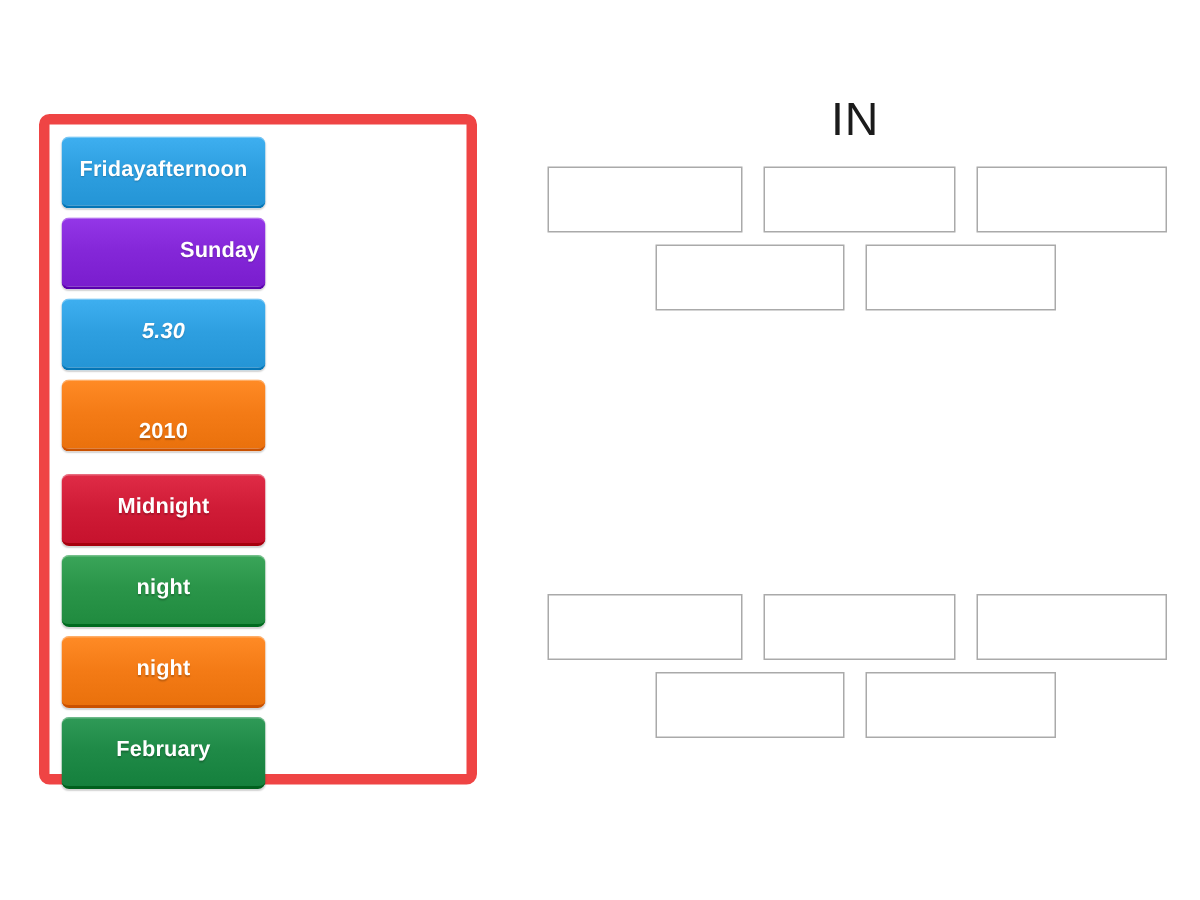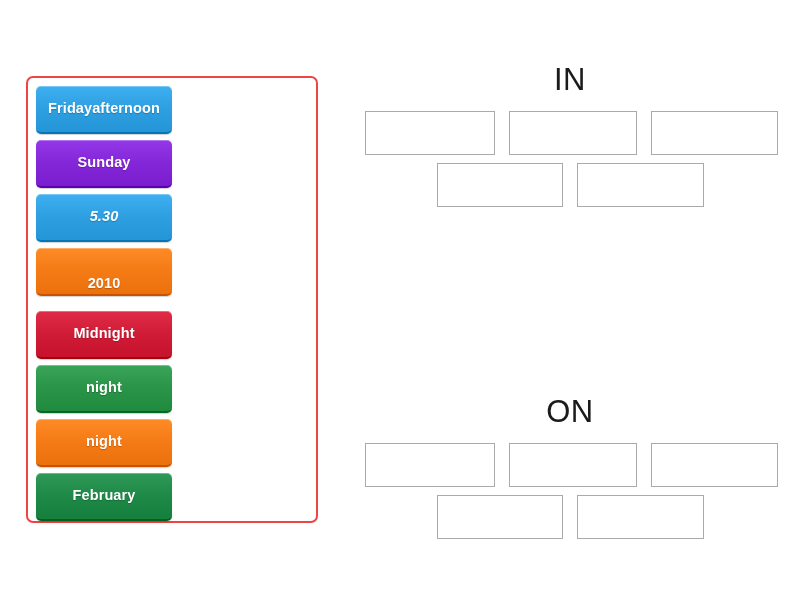--- a/index.html
+++ b/index.html
@@ -23,21 +23,21 @@
   }
 
   
   #tile-tray {
     position: absolute;
     left: 26px;
     top: 76px;
     width: 292px;
     height: 447px;
     background: #ffffff;
-    border: 2px solid #ef4444;
+    border: 7px solid #ef4444;
     border-radius: 7px;
     box-sizing: border-box;
     padding: 5px 5px;
   }
   .tray-grid {
     display: flex;
     flex-wrap: wrap;
     align-content: flex-start;
   }
   .tile {
@@ -111,21 +111,21 @@
 <body>
 
 <div id="stage">
 
   <div id="tile-tray">
     <div class="tray-grid">
         <div class="tile" style="background: linear-gradient(rgb(62, 175, 240) 0%, rgb(46, 159, 224) 48%, rgb(36, 149, 214) 100%); border-bottom-color: rgb(4, 117, 182);">
           <span>Friday</span>
           <span>afternoon</span>
         </div>
-        <div class="tile" style="background: linear-gradient(rgb(148, 55, 232) 0%, rgb(132, 39, 216) 48%, rgb(122, 29, 206) 100%); border-bottom-color: rgb(90, 0, 174);">
+        <div class="tile" style="background: linear-gradient(rgb(148, 55, 232) 0%, rgb(132, 39, 216) 48%, rgb(122, 29, 206) 100%); border-bottom-color: rgb(90, 0, 174); justify-content: flex-end;">
           <span>Sunday</span>
         </div>
         <div class="tile" style="background: linear-gradient(rgb(62, 175, 240) 0%, rgb(46, 159, 224) 48%, rgb(36, 149, 214) 100%); border-bottom-color: rgb(4, 117, 182); font-style: italic;">
           <span>5.30</span>
         </div>
         <div class="tile" style="background: linear-gradient(rgb(255, 139, 38) 0%, rgb(244, 123, 22) 48%, rgb(234, 113, 12) 100%); border-bottom-color: rgb(202, 81, 0); align-items: flex-end;">
           <span>2010</span>
         </div>
         <div class="tile" style="background: linear-gradient(rgb(224, 44, 71) 0%, rgb(208, 28, 55) 48%, rgb(198, 18, 45) 100%); border-bottom-color: rgb(166, 0, 13); margin-top: 12px;">
           <span>Midnight</span>
@@ -149,21 +149,20 @@
           <div class="slot w1"></div>
           <div class="slot w2"></div>
           <div class="slot w3"></div>
         </div>
         <div class="slot-row row-bottom">
           <div class="slot b1"></div>
           <div class="slot b2"></div>
         </div>
       </div>
       <div class="group" style="top: 396px;">
-        <div class="group-title">ON</div>
         <div class="slot-row row-top">
           <div class="slot w1"></div>
           <div class="slot w2"></div>
           <div class="slot w3"></div>
         </div>
         <div class="slot-row row-bottom">
           <div class="slot b1"></div>
           <div class="slot b2"></div>
         </div>
       </div>

